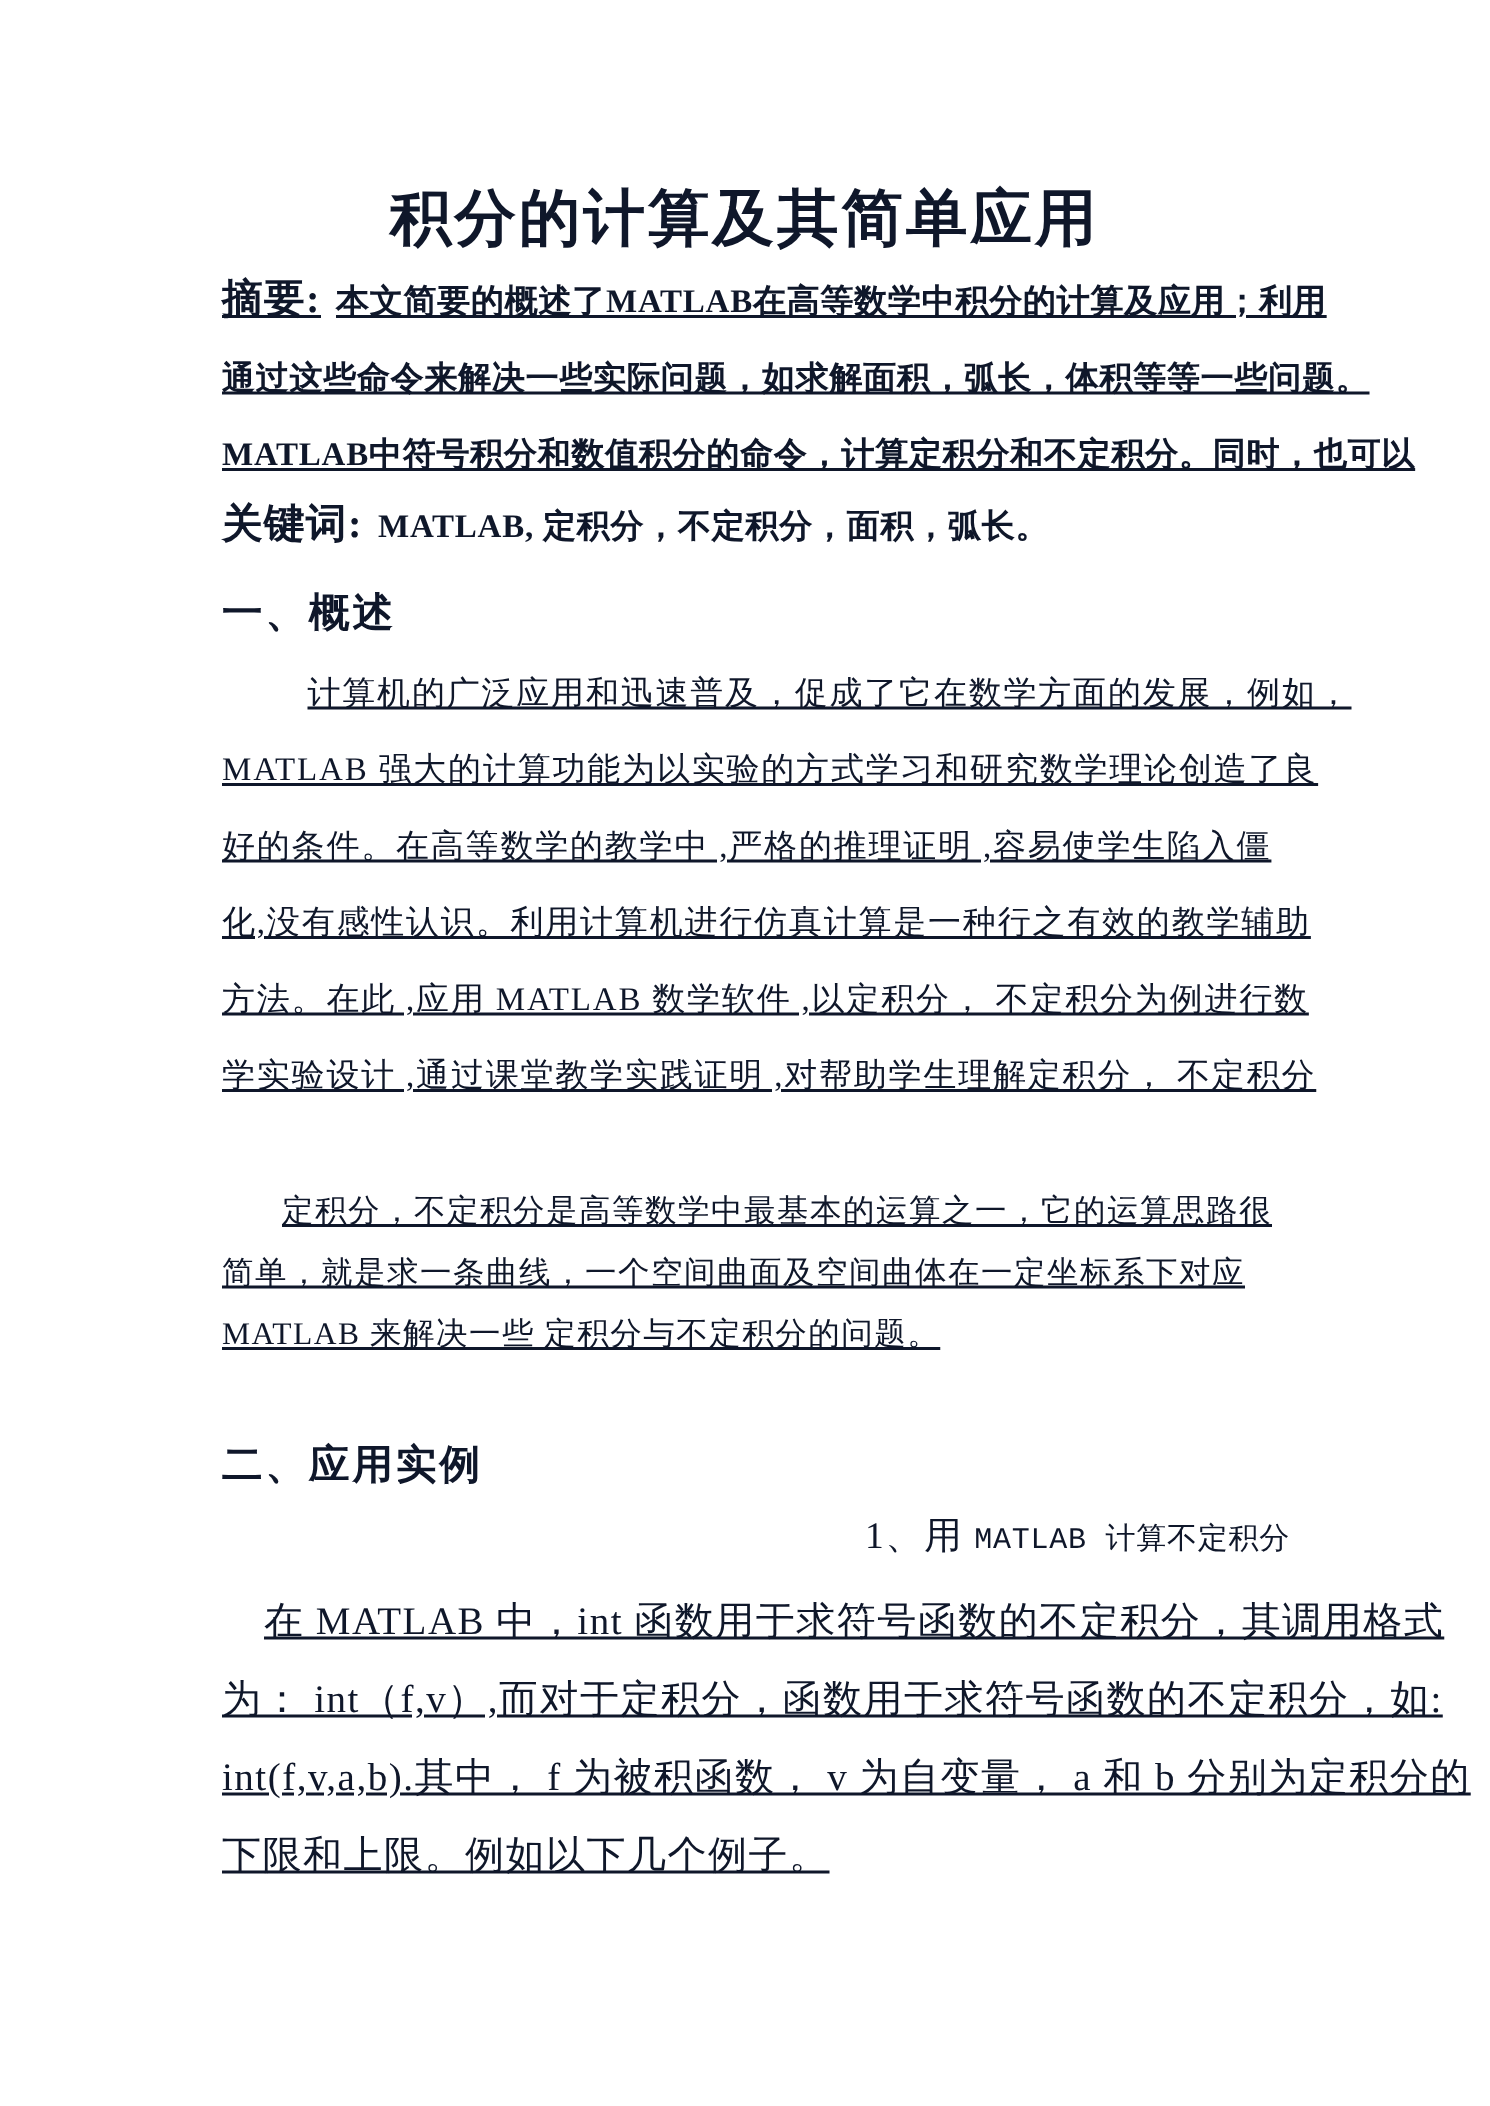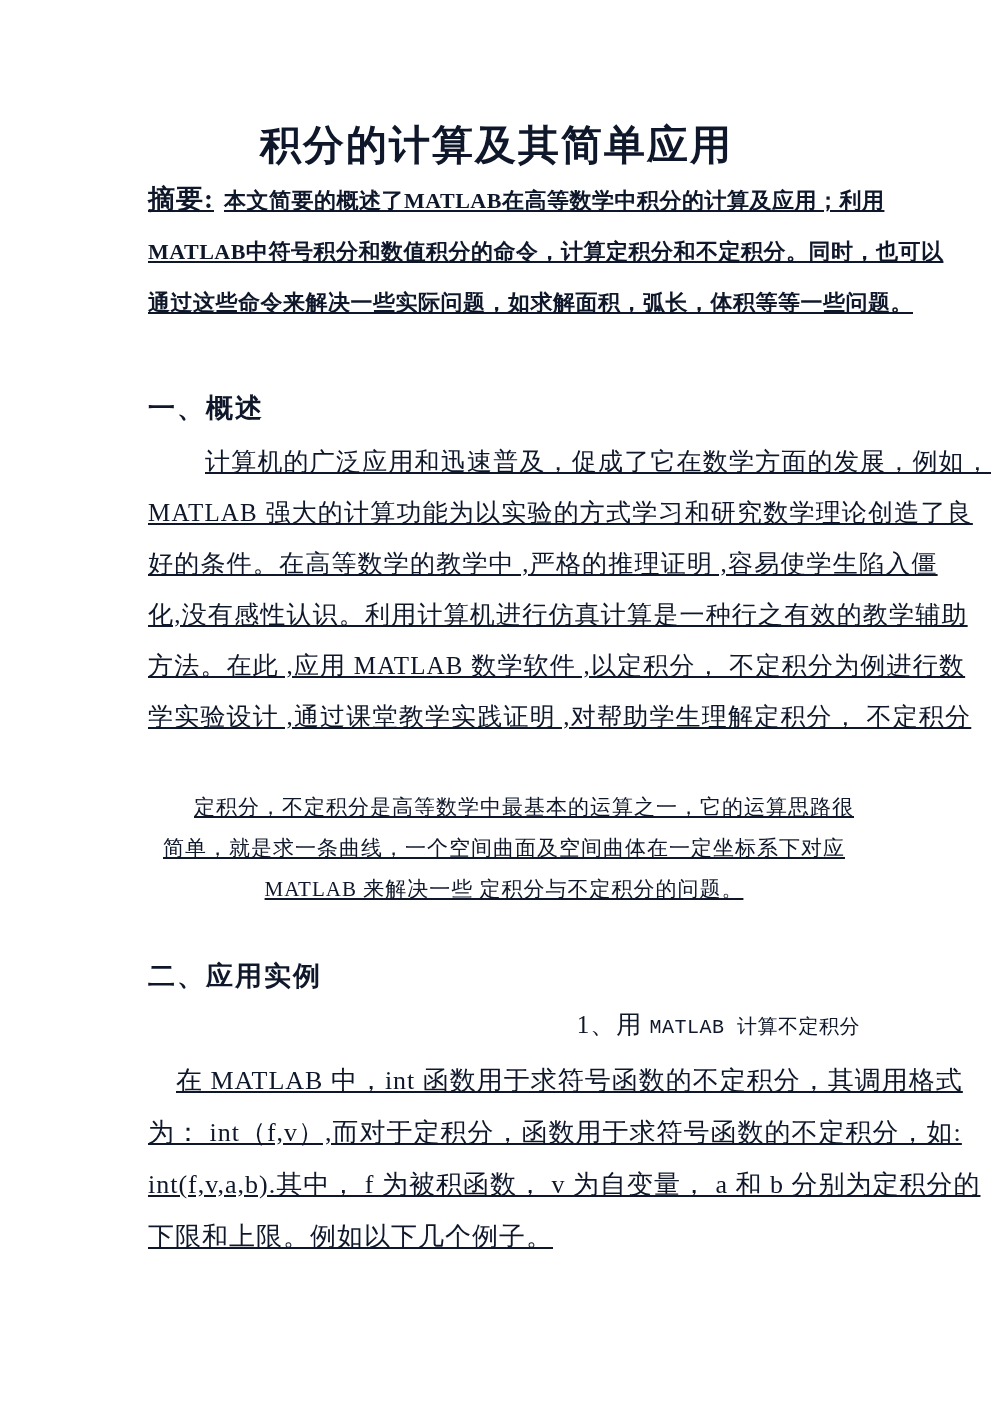--- a/index.html
+++ b/index.html
@@ -66,32 +66,31 @@
     font-size: 27px;
     font-weight: bold;
     letter-spacing: 2px;
     line-height: 30px;
   }
   .heading-1 { top: 393px; }
   .heading-2 { top: 961px; }
   
   .para-1 {
     top: 436px;
-    font-size: 25px;
+    font-size: 22px;
     line-height: 51px;
     letter-spacing: 1.2px;
   }
   .indent-1 { text-indent: 57px; }
   
   .para-2 {
     top: 787px;
     font-size: 21px;
     line-height: 41px;
     letter-spacing: 1px;
-    text-align: center;
   }
   .indent-2 { text-indent: 40px; }
   
   .item-line {
     top: 1008px;
     font-size: 25px;
     line-height: 34px;
     letter-spacing: 1px;
     text-align: right;
   }
@@ -113,24 +112,27 @@
 <body>
 
 <div class="page">
 
   <h1 class="title">积分的计算及其简单应用</h1>
 
   <div class="block abstract">
     <div class="line">
       <span class="label-lg">摘要:</span><span>本文简要的概述了MATLAB在高等数学中积分的计算及应用；利用</span>
     </div>
+    <div class="line">通过这些命令来解决一些实际问题，如求解面积，弧长，体积等等一些问题。</div>
     <div class="line">MATLAB中符号积分和数值积分的命令，计算定积分和不定积分。同时，也可以</div>
-    <div class="line">通过这些命令来解决一些实际问题，如求解面积，弧长，体积等等一些问题。</div>
   </div>
 
+  <div class="block keywords">
+    <span class="label-lg">关键词:</span><span>MATLAB, 定积分，不定积分，面积，弧长。</span>
+  </div>
 
   <h2 class="heading heading-1">一、概述</h2>
 
   <div class="block para-1">
     <div class="line indent-1">计算机的广泛应用和迅速普及，促成了它在数学方面的发展，例如，</div>
     <div class="line">MATLAB 强大的计算功能为以实验的方式学习和研究数学理论创造了良</div>
     <div class="line">好的条件。在高等数学的教学中 ,严格的推理证明 ,容易使学生陷入僵</div>
     <div class="line">化,没有感性认识。利用计算机进行仿真计算是一种行之有效的教学辅助</div>
     <div class="line">方法。在此 ,应用 MATLAB 数学软件 ,以定积分， 不定积分为例进行数</div>
     <div class="line">学实验设计 ,通过课堂教学实践证明 ,对帮助学生理解定积分， 不定积分</div>

